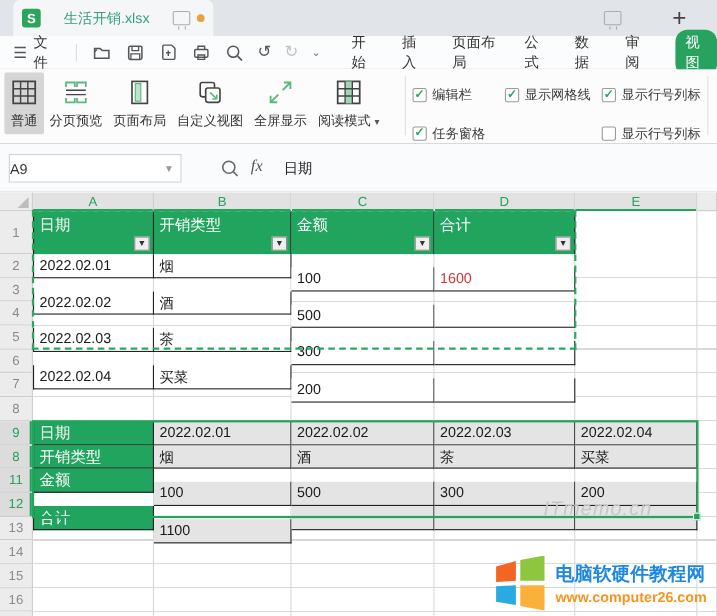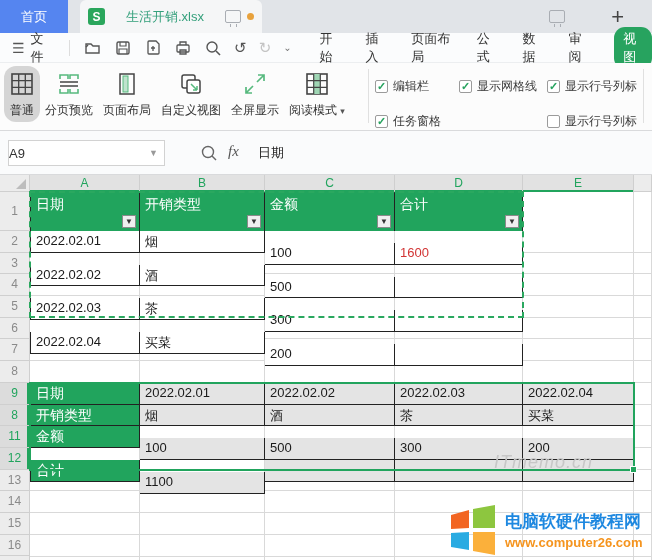--- a/index.html
+++ b/index.html
@@ -28,21 +28,21 @@
   .uglyph { font-size:15px; color:#555; line-height:1; }
   .uglyph.dis { color:#c4c4c4; }
   .mini-caret { font-size:10px; color:#777; }
   .menu-tabs { display:flex; align-items:center; gap:26px; margin-left:20px; }
   .mtab { font-size:13px; color:#333; }
   .mtab.active { background:#27a35f; color:#fff; padding:3px 9px; border-radius:11px; }
 
   
   .ribbon { position:absolute; left:0; top:63px; width:652px; height:68px; background:#fcfcfc; border-bottom:1px solid #d9dadc; }
   .viewbtns { position:absolute; left:4px; top:3px; display:flex; align-items:flex-start; }
-  .vbtn { display:flex; flex-direction:column; align-items:center; padding:5px 5px 3px; border-radius:12px; }
+  .vbtn { display:flex; flex-direction:column; align-items:center; padding:5px 5px 3px; border-radius:2px; }
   .vbtn.active { background:#d5d5d5; }
   .vbtn .lbl { font-size:12px; color:#333; margin-top:5px; white-space:nowrap; }
   .caret-sm { font-size:9px; color:#555; }
   .rib-div { position:absolute; top:6px; width:1px; height:54px; background:#e0e0e0; }
   .cbcol { position:absolute; top:0; }
   .cbrow { display:flex; align-items:center; height:30px; margin-top:5px; }
   .cbrow:first-child { margin-top:8px; }
   .cbox { width:13px; height:13px; border:1px solid #9b9b9b; background:#fff; border-radius:2px; margin-right:5px; font-size:11px; line-height:11px; color:#27a35f; text-align:center; font-weight:bold; }
   .cblbl { font-size:12px; color:#3a3a3a; white-space:nowrap; }
   .clipped-lbl { position:absolute; left:648px; top:96px; font-size:12px; color:#3a3a3a; }
@@ -101,23 +101,20 @@
 
   .sitelogo { position:absolute; left:449px; top:330px; display:flex; align-items:center; }
   .logotext { margin-left:8px; }
   .logotitle { color:#1e88e0; font-size:17px; font-weight:bold; white-space:nowrap; }
   .logourl { color:#f5941e; font-size:13px; font-weight:bold; text-align:center; margin-top:2px; }
 </style>
 </head>
 <body>
 
 <div class="tabbar">
-  <div class="home-tab">
-      <span>首页</span>
-    </div>
   <div class="file-tab">
     <span class="s-logo">S</span>
     <span class="file-name">生活开销.xlsx</span>
     <span class="monitor-ico"></span>
     <span class="dot"></span>
   </div>
   <div class="tab-rest">
     <span class="monitor-ico"></span>
     <span class="plus">+</span>
   </div>

